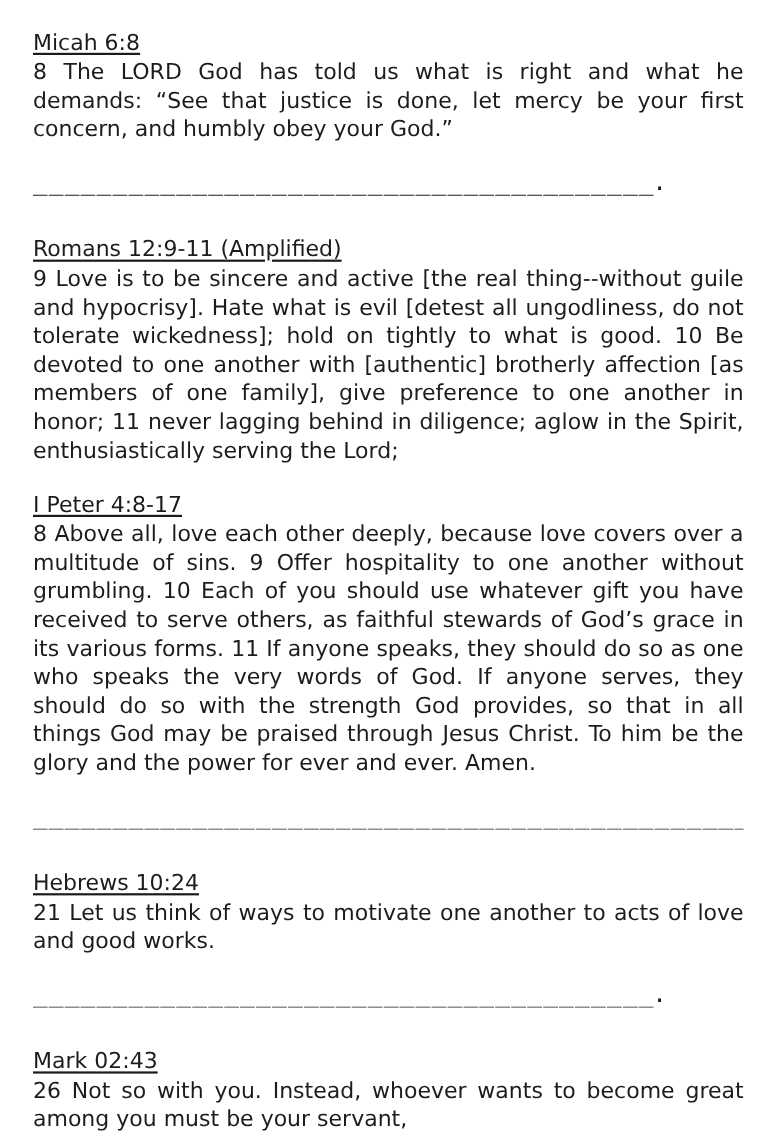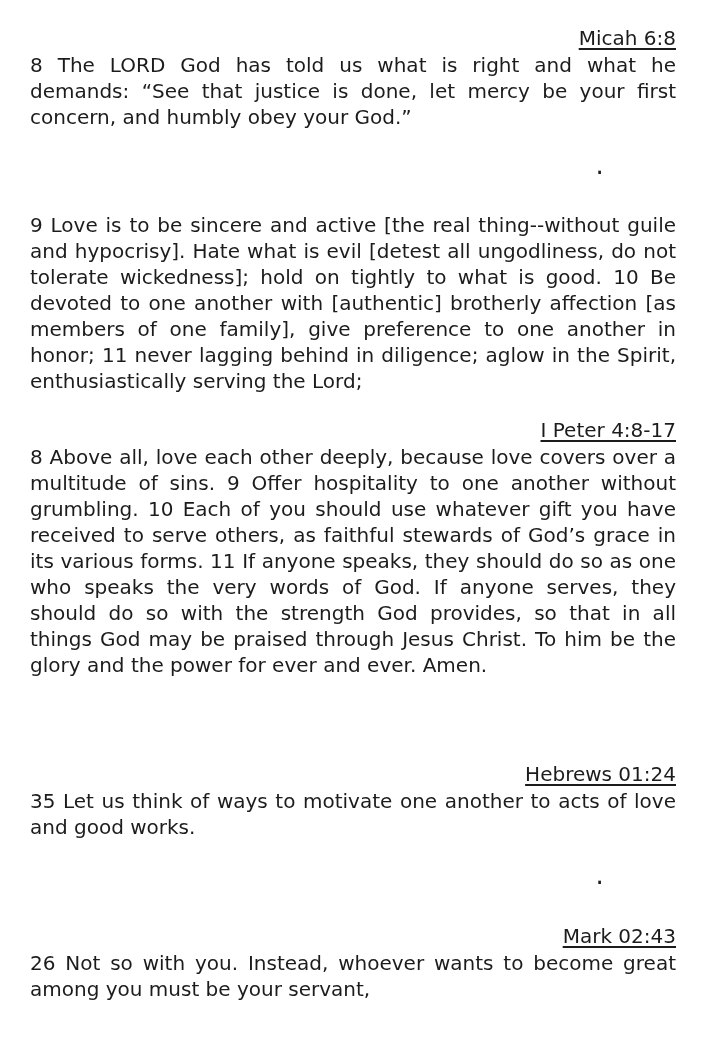--- a/index.html
+++ b/index.html
@@ -22,21 +22,20 @@
     background: #ffffff;
   }
   .verse-ref {
     font-size: 20px;
     line-height: 28px;
     font-weight: 500;
     margin: 0;
     text-decoration: underline;
     text-decoration-thickness: 2px;
     text-underline-offset: 3px;
-    text-align: right;
   }
   .verse-text {
     font-size: 20px;
     line-height: 26px;
     font-weight: 400;
     margin: 0 0 22px 0;
     text-align: justify;
   }
   .blank-line {
     font-size: 26px;
@@ -53,33 +52,34 @@
 <div class="page">
 
   <section>
     <h2 class="verse-ref">Micah 6:8</h2>
     <p class="verse-text">8 The LORD God has told us what is right and what he demands: “See that justice is done, let mercy be your first concern, and humbly obey your God.”</p>
   </section>
 
   <div class="blank-line">_______________________________________.</div>
 
   <section>
+    <h2 class="verse-ref">Romans 12:9-11 (Amplified)</h2>
     <p class="verse-text">9 Love is to be sincere and active [the real thing--without guile and hypocrisy]. Hate what is evil [detest all ungodliness, do not tolerate wickedness]; hold on tightly to what is good. 10 Be devoted to one another with [authentic] brotherly affection [as members of one family], give preference to one another in honor; 11 never lagging behind in diligence; aglow in the Spirit, enthusiastically serving the Lord;</p>
   </section>
 
   <section>
     <h2 class="verse-ref">I Peter 4:8-17</h2>
     <p class="verse-text">8 Above all, love each other deeply, because love covers over a multitude of sins. 9 Offer hospitality to one another without grumbling. 10 Each of you should use whatever gift you have received to serve others, as faithful stewards of God’s grace in its various forms. 11 If anyone speaks, they should do so as one who speaks the very words of God. If anyone serves, they should do so with the strength God provides, so that in all things God may be praised through Jesus Christ. To him be the glory and the power for ever and ever. Amen.</p>
   </section>
 
   <div class="blank-line">_____________________________________________.</div>
 
   <section>
-    <h2 class="verse-ref">Hebrews 01:24</h2>
-    <p class="verse-text">35 Let us think of ways to motivate one another to acts of love and good works.</p>
+    <h2 class="verse-ref">Hebrews 10:24</h2>
+    <p class="verse-text">21 Let us think of ways to motivate one another to acts of love and good works.</p>
   </section>
 
   <div class="blank-line">_______________________________________.</div>
 
   <section>
     <h2 class="verse-ref">Mark 02:43</h2>
     <p class="verse-text">26 Not so with you. Instead, whoever wants to become great among you must be your servant,</p>
   </section>
 
 </div>

